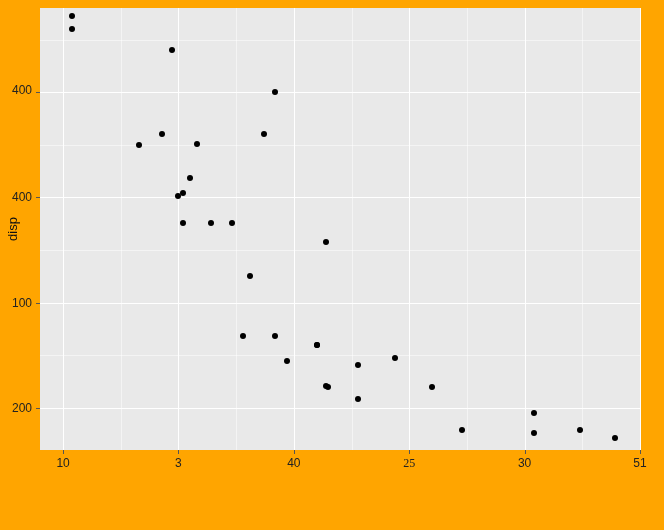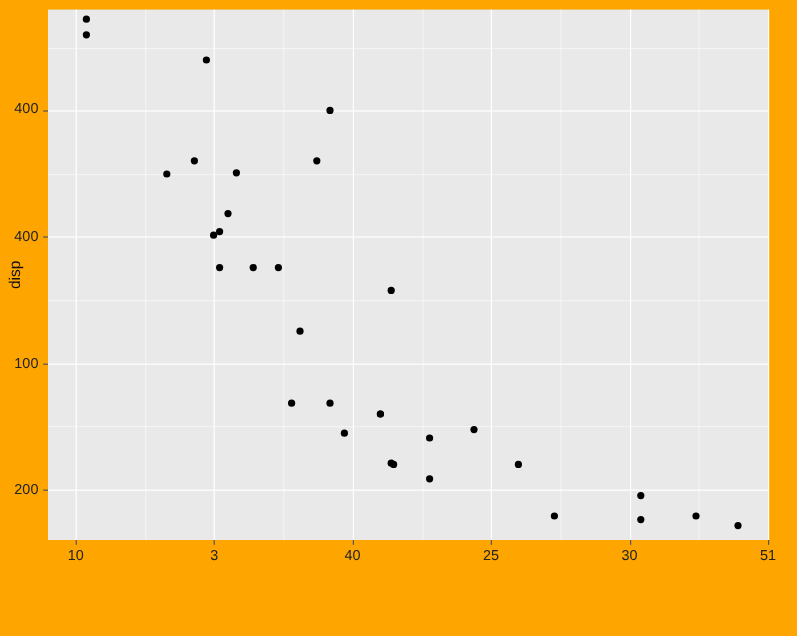--- a/index.html
+++ b/index.html
@@ -109,21 +109,21 @@
         <div class="tickmark-x" style="left: 23.0769px;"></div>
         <div class="tick-x" style="left: 23.0769px;">10</div>
         <div class="grid-v" style="left: 138.462px;"></div>
         <div class="tickmark-x" style="left: 138.462px;"></div>
         <div class="tick-x" style="left: 138.462px;">3</div>
         <div class="grid-v" style="left: 253.846px;"></div>
         <div class="tickmark-x" style="left: 253.846px;"></div>
         <div class="tick-x" style="left: 253.846px;">40</div>
         <div class="grid-v" style="left: 369.231px;"></div>
         <div class="tickmark-x" style="left: 369.231px;"></div>
-        <div class="tick-x" style="left: 369.231px;">25</div>
+        <div class="tick-x" style="left: 369.231px; font-family: Liberation Serif, serif;">25</div>
         <div class="grid-v" style="left: 484.615px;"></div>
         <div class="tickmark-x" style="left: 484.615px;"></div>
         <div class="tick-x" style="left: 484.615px;">30</div>
         <div class="grid-v" style="left: 600px;"></div>
         <div class="tickmark-x" style="left: 600px;"></div>
         <div class="tick-x" style="left: 600px;">51</div>
         <div class="grid-v minor" style="left: 80.7692px;"></div>
         <div class="grid-v minor" style="left: 196.154px;"></div>
         <div class="grid-v minor" style="left: 311.538px;"></div>
         <div class="grid-v minor" style="left: 426.923px;"></div>

